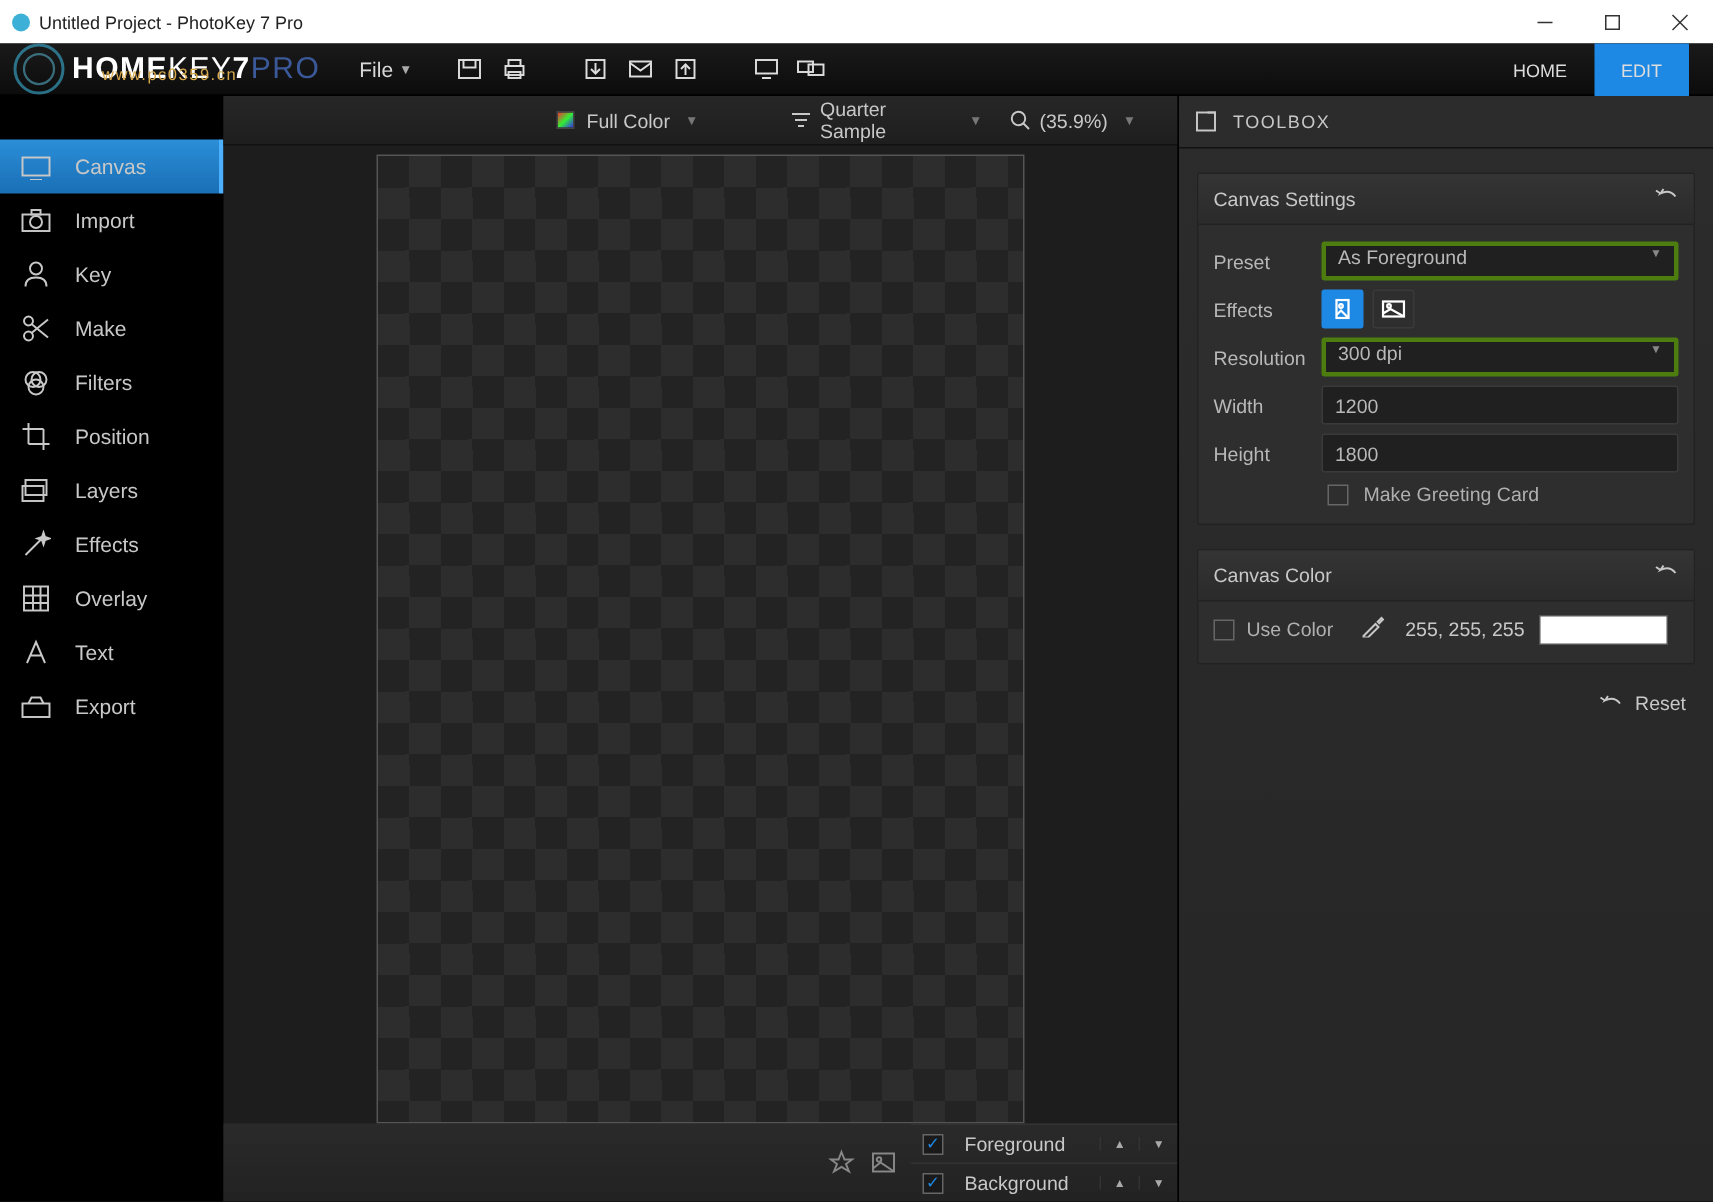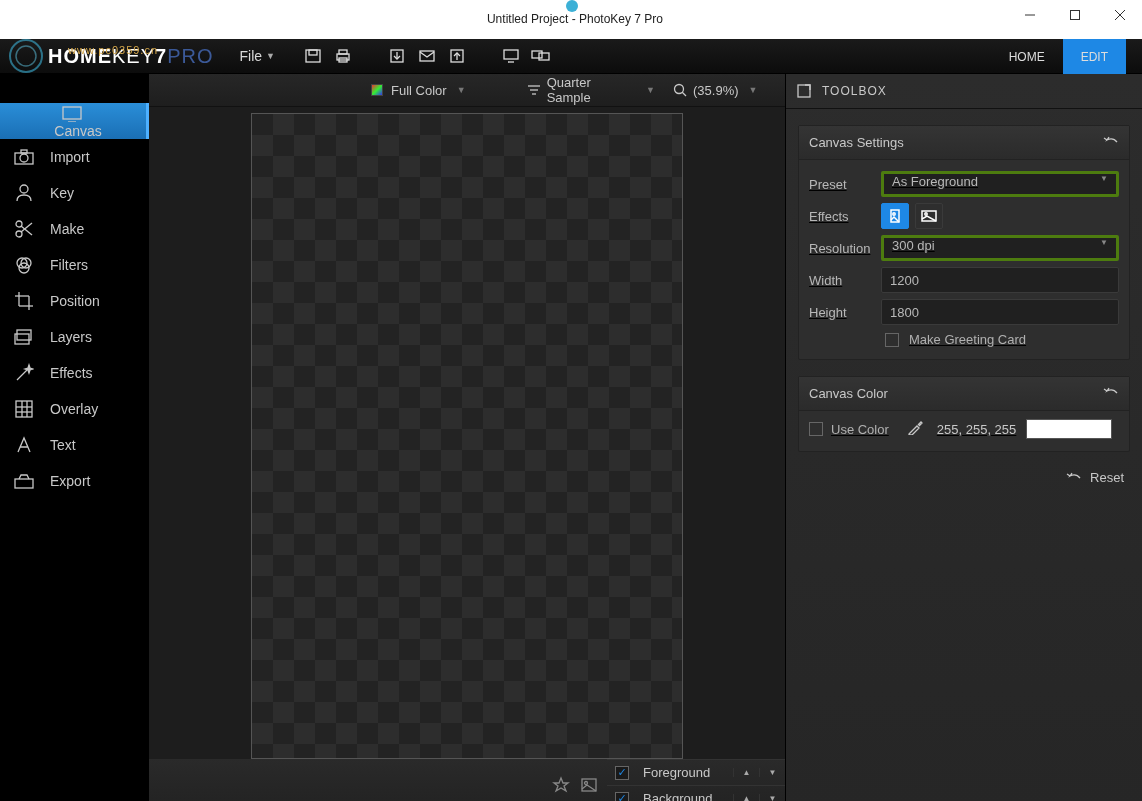--- a/index.html
+++ b/index.html
@@ -1,17 +1,17 @@
 <!DOCTYPE html>
 <html><head>
 <meta charset="utf-8">
 <style>
 * { margin: 0; padding: 0; box-sizing: border-box; font-family: "Segoe UI", Arial, sans-serif; }
 body { width: 1142px; height: 801px; background: #000; overflow: hidden; user-select: none; }
-.titlebar { height: 39px; background: #fff; display: flex; align-items: center; padding-left: 8px; position: relative; flex-direction: column; }
+.titlebar { height: 29px; background: #fff; display: flex; align-items: center; padding-left: 8px; position: relative; }
 .app-dot { width: 12px; height: 12px; border-radius: 50%; background: #3cb0d6; margin-right: 6px; }
 .title-text { font-size: 12px; color: #222; }
 .win-controls { position: absolute; right: 0; top: 0; display: flex; }
 .win-btn { width: 45px; height: 29px; display: flex; align-items: center; justify-content: center; cursor: pointer; }
 .win-btn svg { stroke: #333; fill: none; stroke-width: 1; }
 .topbar { height: 35px; background: linear-gradient(#1a1a1a,#0c0c0c); display: flex; align-items: center; position: relative; border-bottom: 1px solid #000; }
 .logo { display: flex; align-items: center; padding-left: 6px; }
 .logo-circle { width: 40px; height: 40px; margin-right: 2px; position: relative; }
 .logo-text { font-weight: 300; font-size: 20px; letter-spacing: 1px; color: #fff; }
 .logo-text .lk7 { font-weight: 600; }
@@ -22,21 +22,21 @@
 .tb-icons { display: flex; gap: 10px; margin-left: 28px; align-items: center; }
 .tb-sep { width: 14px; }
 .tb-icon { width: 20px; height: 20px; display: flex; align-items: center; justify-content: center; cursor: pointer; }
 .tb-icon svg { stroke: #ddd; fill: none; stroke-width: 1.3; }
 .tabs { position: absolute; right: 16px; top: 0; height: 35px; display: flex; }
 .tab { padding: 0 18px; display: flex; align-items: center; height: 100%; font-size: 12px; color: #ddd; cursor: pointer; }
 .tab.active { background: #1e88e5; }
 .main { display: flex; height: 737px; }
 .sidebar { width: 149px; background: #000; padding-top: 29px; }
 .nav { height: 36px; display: flex; align-items: center; padding-left: 10px; cursor: pointer; color: #c8c8c8; font-size: 14px; }
-.nav.active { background: linear-gradient(#2a8ed8, #1a6fb5); border-right: 3px solid #4db0ff; flex-direction: column; }
+.nav.active { background: linear-gradient(#2a8ed8, #1a6fb5); border-right: 3px solid #4db0ff; }
 .nav-ico { width: 28px; height: 28px; margin-right: 12px; display: flex; align-items: center; justify-content: center; }
 .nav-ico svg { stroke: #c8c8c8; fill: none; stroke-width: 1.3; }
 .center { flex: 1; background: #1d1d1d; display: flex; flex-direction: column; }
 .viewbar { height: 35px; background: linear-gradient(#272727,#1e1e1e); display: flex; align-items: center; justify-content: flex-end; gap: 6px; padding-right: 8px; border-bottom: 1px solid #111; }
 .vb-item { display: flex; align-items: center; cursor: pointer; color: #c8c8c8; font-size: 13px; padding: 0 6px; }
 .vb-item .caret { margin-left: 10px; font-size: 9px; color: #777; }
 .vb-swatch { width: 12px; height: 12px; background: linear-gradient(to bottom right, #e33, #3e3, #33e); margin-right: 8px; border: 1px solid #444; }
 .vb-item svg { stroke: #c8c8c8; fill: none; stroke-width: 1.3; margin-right: 6px; }
 .canvas-area { flex: 1; display: flex; align-items: flex-start; justify-content: center; padding-top: 6px; }
 .canvas { width: 432px; height: 646px; background: repeating-conic-gradient(#2d2d2d 0% 25%, #232323 0% 50%) 0 0/42px 42px; border: 1px solid #555; }
@@ -52,21 +52,21 @@
 .lb-arrow { width: 26px; display: flex; justify-content: center; color: #aaa; font-size: 8px; cursor: pointer; border-left: 1px solid #333; }
 .rpanel { width: 357px; background: linear-gradient(#2c2c2c,#262626); border-left: 1px solid #000;}
 .tbx-head { height: 35px; display: flex; align-items: center; padding-left: 10px; border-bottom: 1px solid #111; }
 .tbx-head svg { stroke: #c8c8c8; fill: none; stroke-width: 1.3; margin-right: 10px; }
 .tbx-title { color: #c8c8c8; font-size: 12px; letter-spacing: 1px; }
 .section { margin: 16px 12px 0; background: #2e2e2e; border: 1px solid #222; border-radius: 2px; }
 .sec-head { height: 34px; display: flex; align-items: center; justify-content: space-between; padding: 0 10px; background: linear-gradient(#343434,#2b2b2b); border-bottom: 1px solid #222; }
 .sec-title { color: #c8c8c8; font-size: 13px; }
 .sec-revert { cursor: pointer; }
 .sec-revert svg { stroke: #c8c8c8; fill: none; stroke-width: 1.3; }
-.sec-body { padding: 8px 10px 12px; text-decoration: underline; }
+.sec-body { padding: 8px 10px 12px; }
 .prop { display: flex; align-items: center; height: 32px; }
 .plabel { width: 72px; color: #b8b8b8; font-size: 13px; }
 .pctrl { flex: 1; }
 .dd { background: #202020; border: 3px solid #4d7c0f; height: 26px; display: flex; padding: 0 8px; color: #b8b8b8; font-size: 13px; cursor: pointer; position: relative; border-radius: 2px; }
 .dd .caret { position: absolute; right: 8px; font-size: 8px; color: #888; }
 .aspect-btns { display: flex; gap: 6px; }
 .aspect-btn { width: 28px; height: 26px; border: 1px solid #3a3a3a; display: flex; align-items: center; justify-content: center; cursor: pointer; border-radius: 2px; }
 .aspect-btn.active { background: #1e88e5; border-color: #1e88e5; }
 .aspect-btn svg { stroke: #fff; fill: none; stroke-width: 1.5; }
 .inp { background: #202020; border: 1px solid #3a3a3a; height: 26px; color: #b8b8b8; font-size: 13px; padding: 0 8px; width: 100%; border-radius: 2px; }

